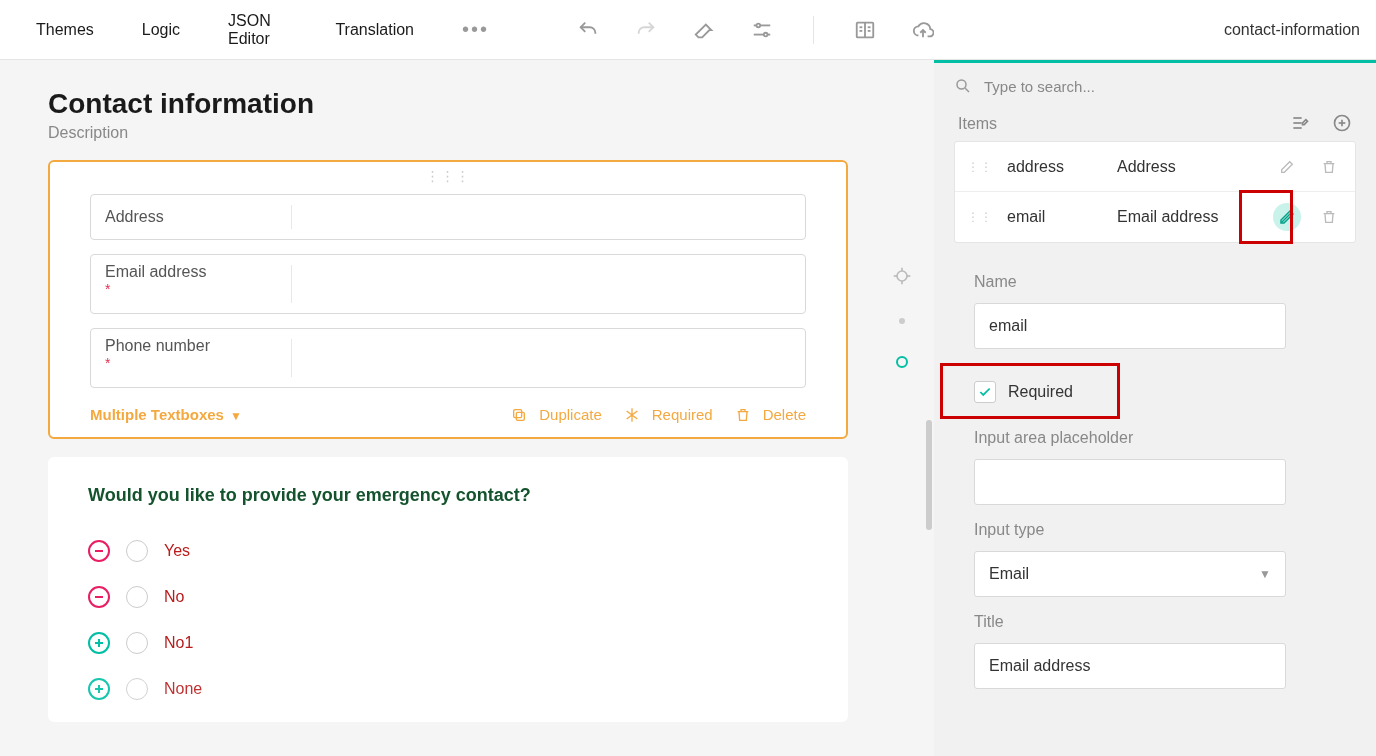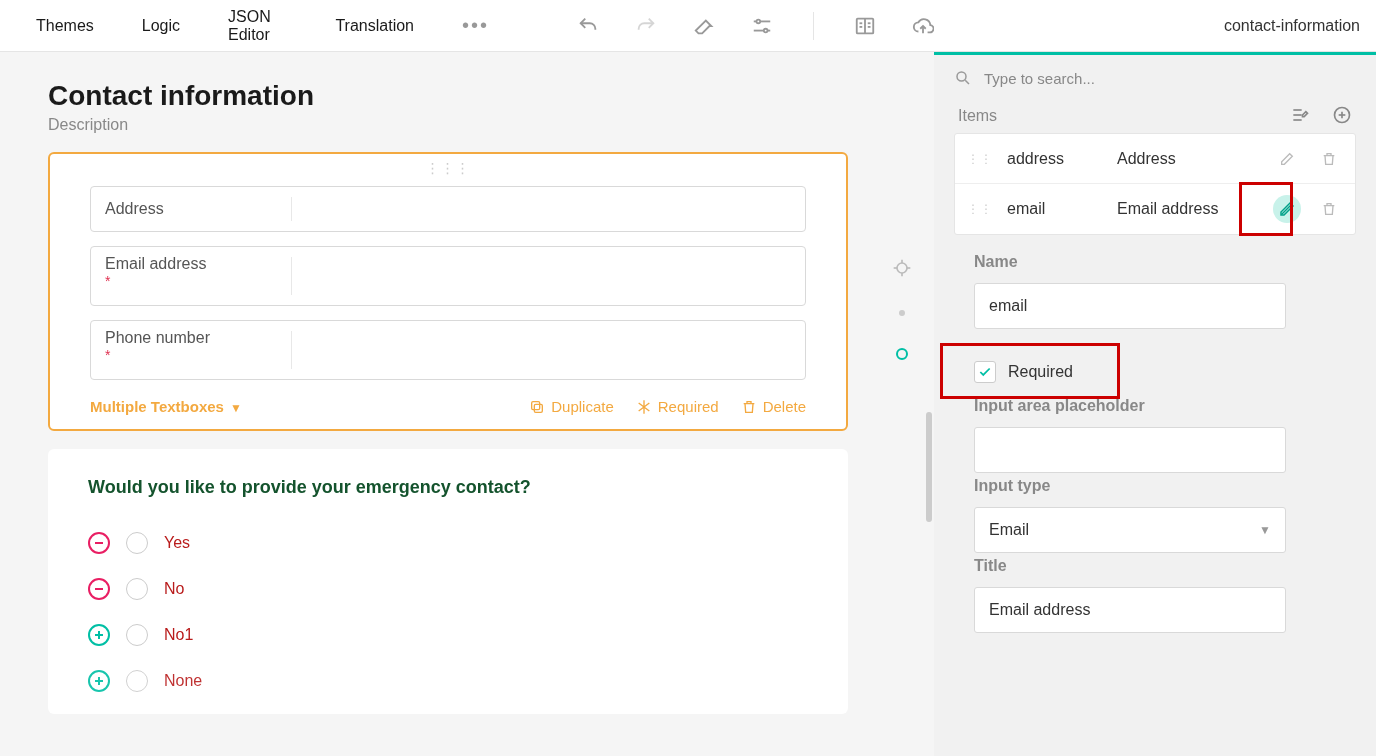--- a/index.html
+++ b/index.html
@@ -7,21 +7,21 @@
     font-family: -apple-system, BlinkMacSystemFont, "Segoe UI", Helvetica, Arial, sans-serif;
     width: 1376px;
     height: 756px;
     overflow: hidden;
     background: #fff;
     color: #1a1a1a;
     display: flex;
     flex-direction: column;
   }
   .top-bar {
-    height: 52px;
+    height: 60px;
     border-bottom: 1px solid #e5e5e5;
     display: flex;
     align-items: center;
   }
   .top-left {
     display: flex;
     align-items: center;
     flex: 0 0 934px;
     padding-left: 36px;
     gap: 48px;
@@ -126,21 +126,21 @@
     padding: 4px 40px 0 40px;
     font-size:15px;
   }
   .type-chip {
     color:#f3a940;
     font-weight:600;
     display:flex; align-items:flex-end; gap:6px;
   }
   .type-chip .chev { font-size:12px;}
   .card-actions { margin-left:auto; display:flex; gap:22px;}
-  .card-actions .act { display:flex; align-items:center; gap:6px; color:#f3a940; font-weight:500; cursor:pointer; font-size:15px;}
+  .card-actions .act { display:flex; align-items:center; gap:12px; color:#f3a940; font-weight:500; cursor:pointer; font-size:15px;}
   .card-b {
     background:#fff;
     border-radius:6px;
     width:800px;
     margin-top:18px;
     padding:28px 40px 10px 40px;
   }
   .card-b .q { font-size:18px; font-weight:700; color:#14532d; margin-bottom:22px;}
   .opt-row { display:flex; align-items:center; gap:16px; height:46px;}
   .opt-ctl { width:22px; height:22px; border-radius:50%; display:flex; align-items:center; justify-content:center;}
@@ -210,21 +210,21 @@
   .ricon-btn.active { background:#c8f2ea; color:#00a088;}
   .red-box {
     border:3px solid #cc0000; position:absolute;
   }
   .panel-form {
     padding: 18px 40px 10px 40px;
     display:flex;
     flex-direction:column;
     gap:4px;
   }
-  .pf-label { font-size:16px; color:#888; font-weight:bold;}
+  .pf-label { font-size:16px; color:#888; margin-top:12px;}
   .pf-input {
     margin-top:8px;
     background:#fff;
     border:1px solid #d9d9d9;
     border-radius:3px;
     height:46px;
     padding:0 14px;
     font-size:16px;
     color:#333;
     width:312px;

